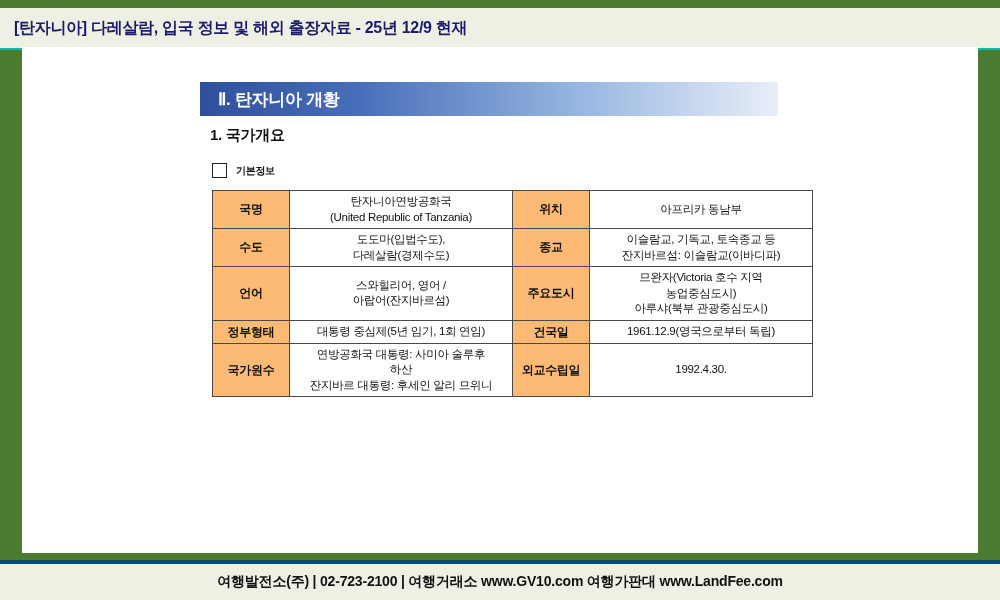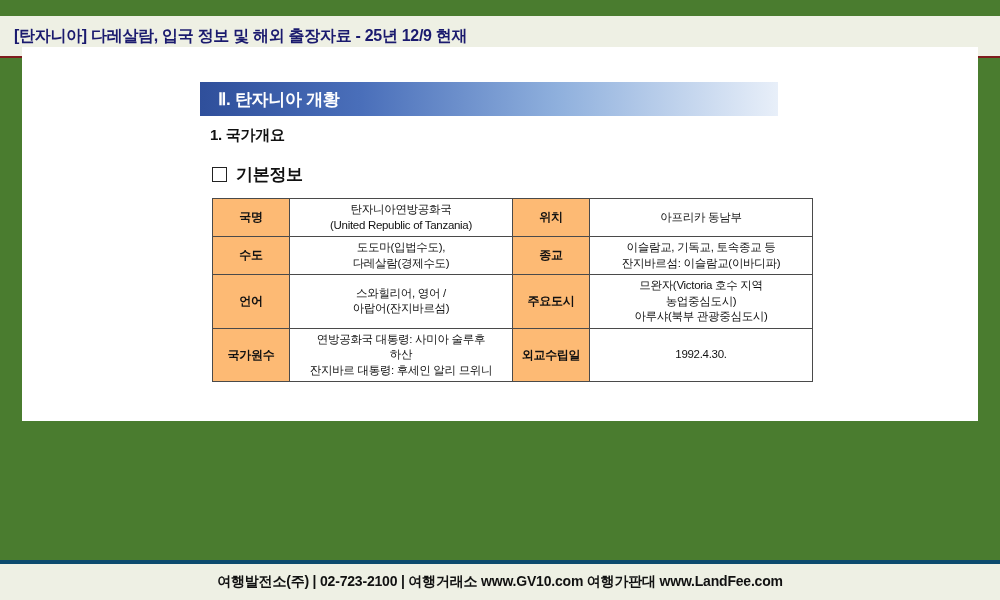--- a/index.html
+++ b/index.html
@@ -16,25 +16,25 @@
   .page {
     position: relative;
     width: 1000px;
     height: 600px;
     background: #4a7c2f;
     box-sizing: border-box;
   }
   .header-bar {
     position: absolute;
     left: 0;
-    top: 16px;
+    top: 8px;
     width: 1000px;
     height: 42px;
     background: #eef0e4;
-    border-bottom: 2px solid #7f1d1d;
+    border-bottom: 2px solid #14b8a6;
     display: flex;
     align-items: center;
     box-sizing: border-box;
   }
   .header-title {
     font-size: 16px;
     font-weight: bold;
     color: #1a1a6e;
     padding-left: 14px;
     letter-spacing: -0.3px;
@@ -58,21 +58,21 @@
     font-weight: bold;
     color: #111111;
     letter-spacing: -0.2px;
     white-space: nowrap;
   }
   .canvas {
     position: absolute;
     left: 22px;
     top: 47px;
     width: 956px;
-    height: 374px;
+    height: 506px;
     background: #ffffff;
     box-sizing: border-box;
   }
   .content {
     position: absolute;
     left: 178px;
     top: 35px;
     width: 600px;
   }
   .section-band {
@@ -106,21 +106,21 @@
   }
   .bullet-square {
     width: 13px;
     height: 13px;
     border: 1.6px solid #222222;
     display: inline-block;
     margin-right: 9px;
     background: #ffffff;
   }
   .bullet-label {
-    font-size: 17px;
+    font-size: 10px;
     font-weight: bold;
     color: #111111;
     letter-spacing: -0.3px;
   }
   table.info {
     margin-top: 12px;
     margin-left: 12px;
     border-collapse: collapse;
     width: 580px;
     table-layout: fixed;
@@ -201,20 +201,30 @@
               <span class="cellline">아랍어(잔지바르섬)</span>
             </td>
             <td class="hdr c3">주요도시</td>
             <td class="c4">
               <span class="cellline">므완자(Victoria  호수  지역</span>
               <span class="cellline">농업중심도시)</span>
               <span class="cellline">아루샤(북부  관광중심도시)</span>
             </td>
           </tr>
           <tr>
+            <td class="hdr c1">정부형태</td>
+            <td class="c2">
+              <span class="cellline">대통령 중심제(5년 임기, 1회 연임)</span>
+            </td>
+            <td class="hdr c3">건국일</td>
+            <td class="c4">
+              <span class="cellline">1961.12.9(영국으로부터  독립)</span>
+            </td>
+          </tr>
+          <tr>
             <td class="hdr c1">국가원수</td>
             <td class="c2">
               <span class="cellline">연방공화국 대통령: 사미아 술루후</span>
               <span class="cellline">하산</span>
               <span class="cellline">잔지바르 대통령: 후세인 알리 므위니</span>
             </td>
             <td class="hdr c3">외교수립일</td>
             <td class="c4">
               <span class="cellline">1992.4.30.</span>
             </td>

